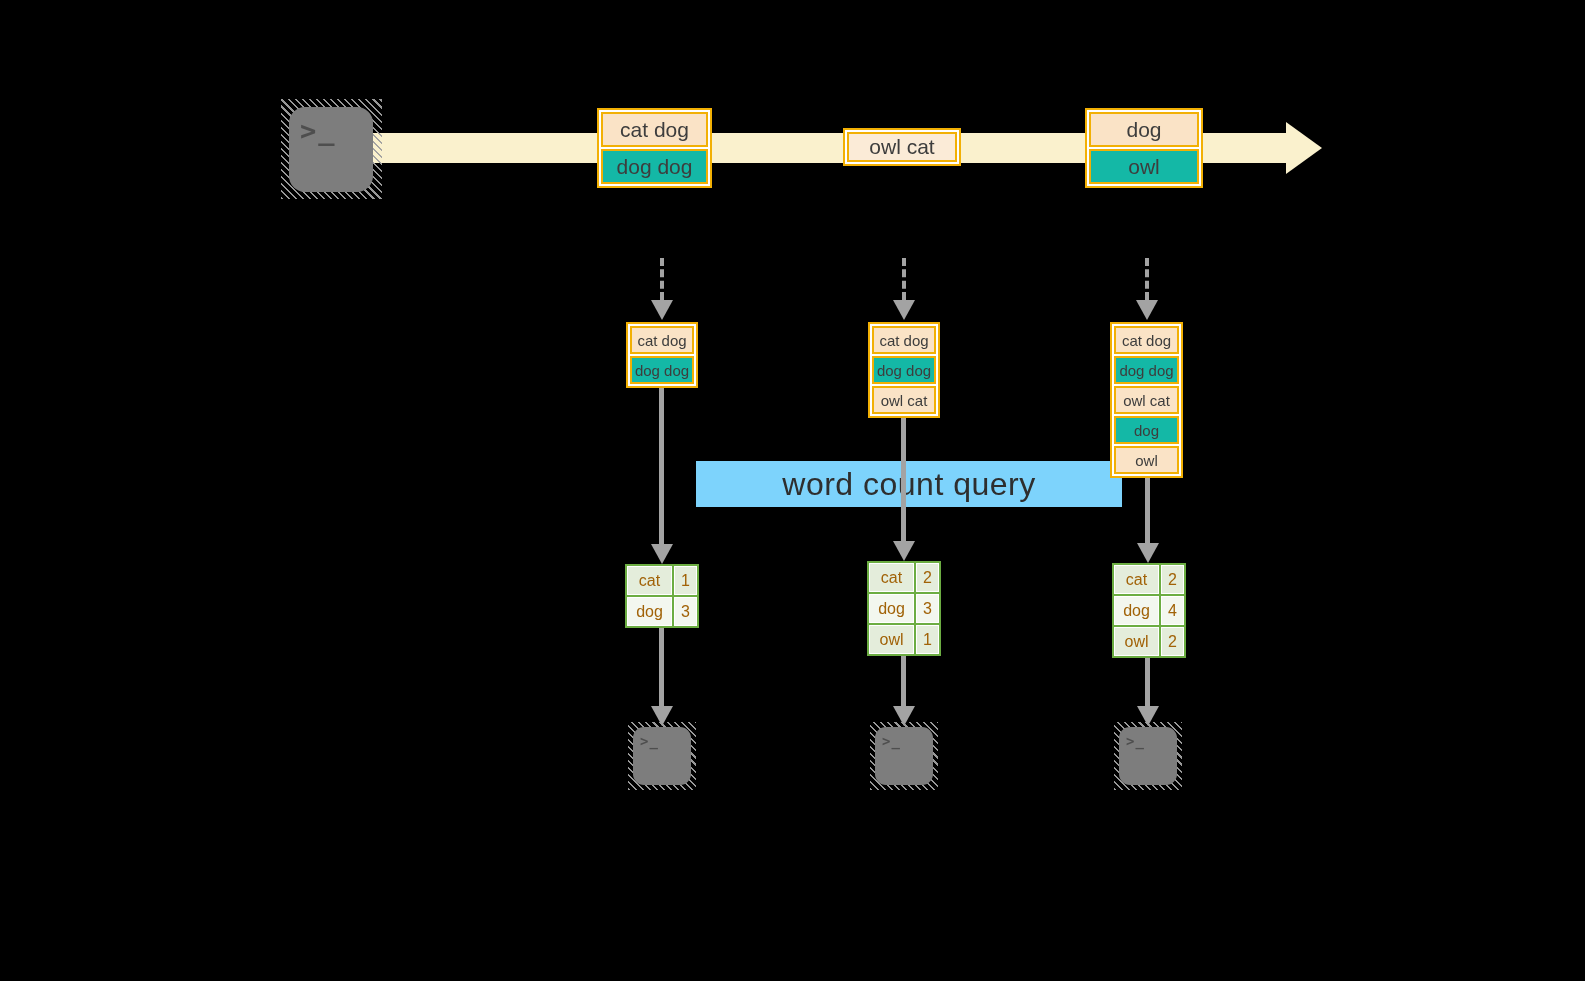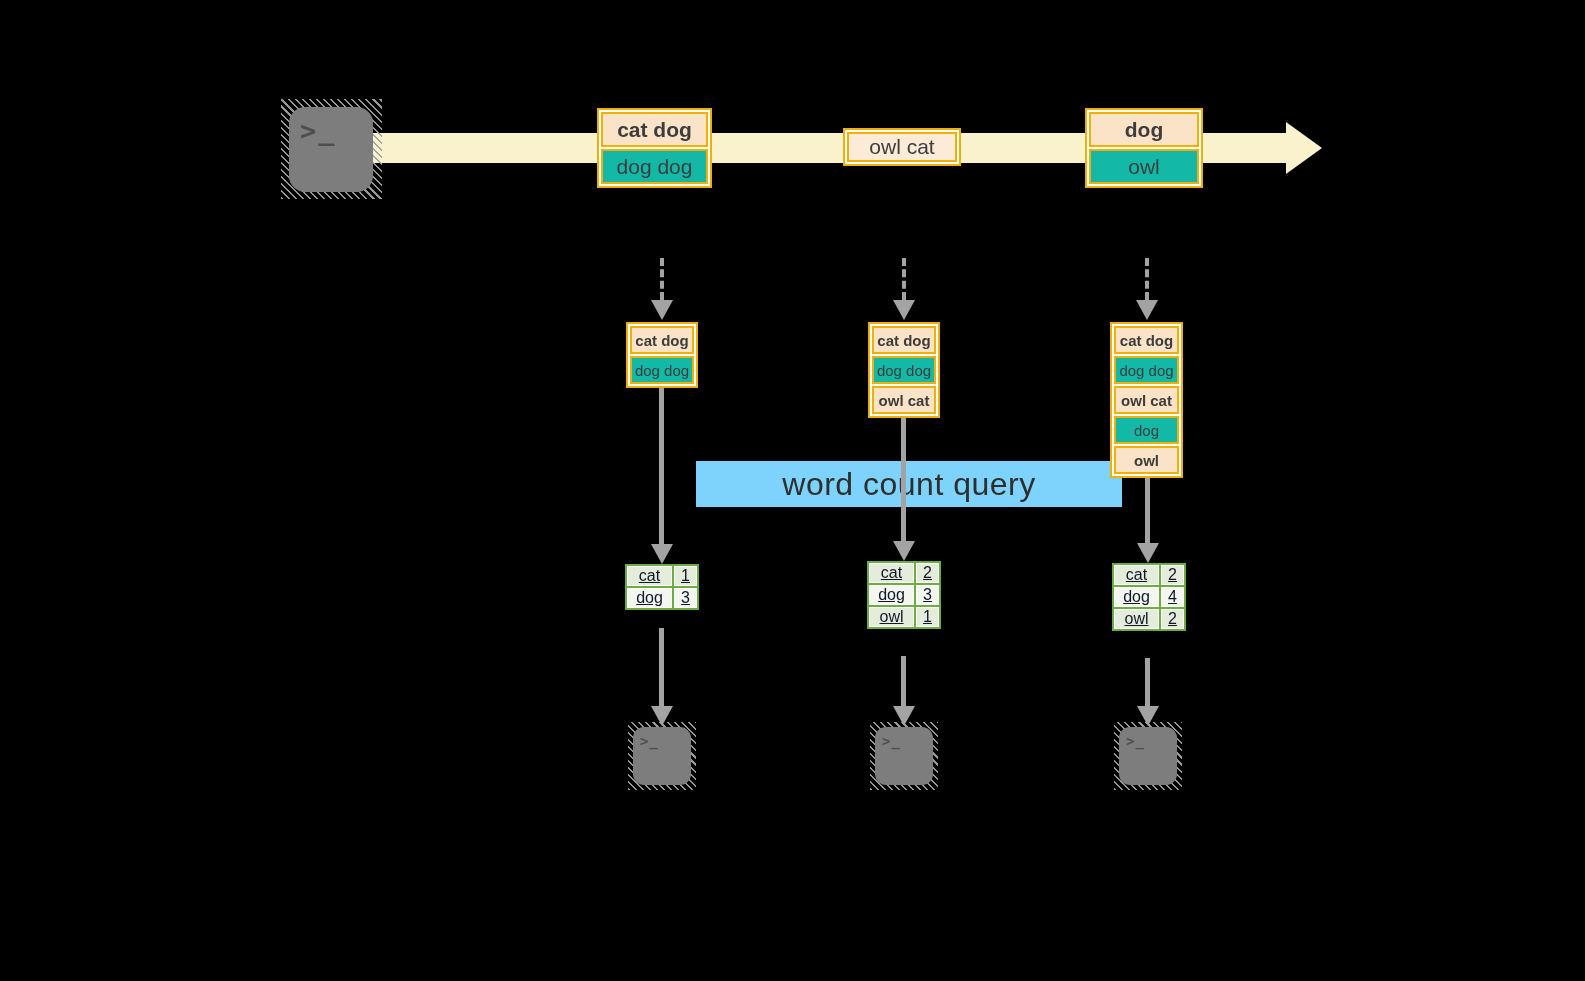--- a/index.html
+++ b/index.html
@@ -48,37 +48,37 @@
   .obox{
     border:2px solid #F2B004;background:#fff;
     display:flex;flex-direction:column;gap:2px;padding:2px;
     box-sizing:border-box;z-index:3;
   }
   .ocell{
     border:2px solid #F2B004;box-sizing:border-box;
     display:flex;align-items:center;justify-content:center;
     color:#3d3d3d;
   }
-  .ocell.dark{background:#FAE3C6;font-weight:bold;}
+  .ocell.dark{background:#FAE3C6;}
   .ocell.light{background:#14b8a6;}
   .ocell.mid{background:#FBEBD7;}
   .stream-cell{height:35px;font-size:21px;}
   .stream-cell-single{height:30px;font-size:21px;}
   .state-cell{height:28px;font-size:15px;}
 
   
   .gtable{
     border:2px solid #6CAD42;background:#6CAD42;
     display:grid;grid-template-columns:45px 23px;gap:2px;
     box-sizing:content-box;z-index:3;
   }
   .gcell{
-    border:1px solid #fff;box-sizing:border-box;height:20px;
+    border:1px solid #fff;box-sizing:border-box;height:29px;
     display:flex;align-items:center;justify-content:center;
-    color:#0f172a;font-size:16px;text-decoration:underline;
+    color:#a16207;font-size:16px;
   }
   .gcell.dark{background:#E4EDDB;}
   .gcell.light{background:#F3F7EF;}
 
   
   .vline{width:5px;background:#A3A3A3;z-index:2;}
   .vdash{width:0;border-left:4px dashed #A3A3A3;z-index:2;}
   .ahead{
     width:0;height:0;z-index:2;
     border-left:11px solid transparent;

